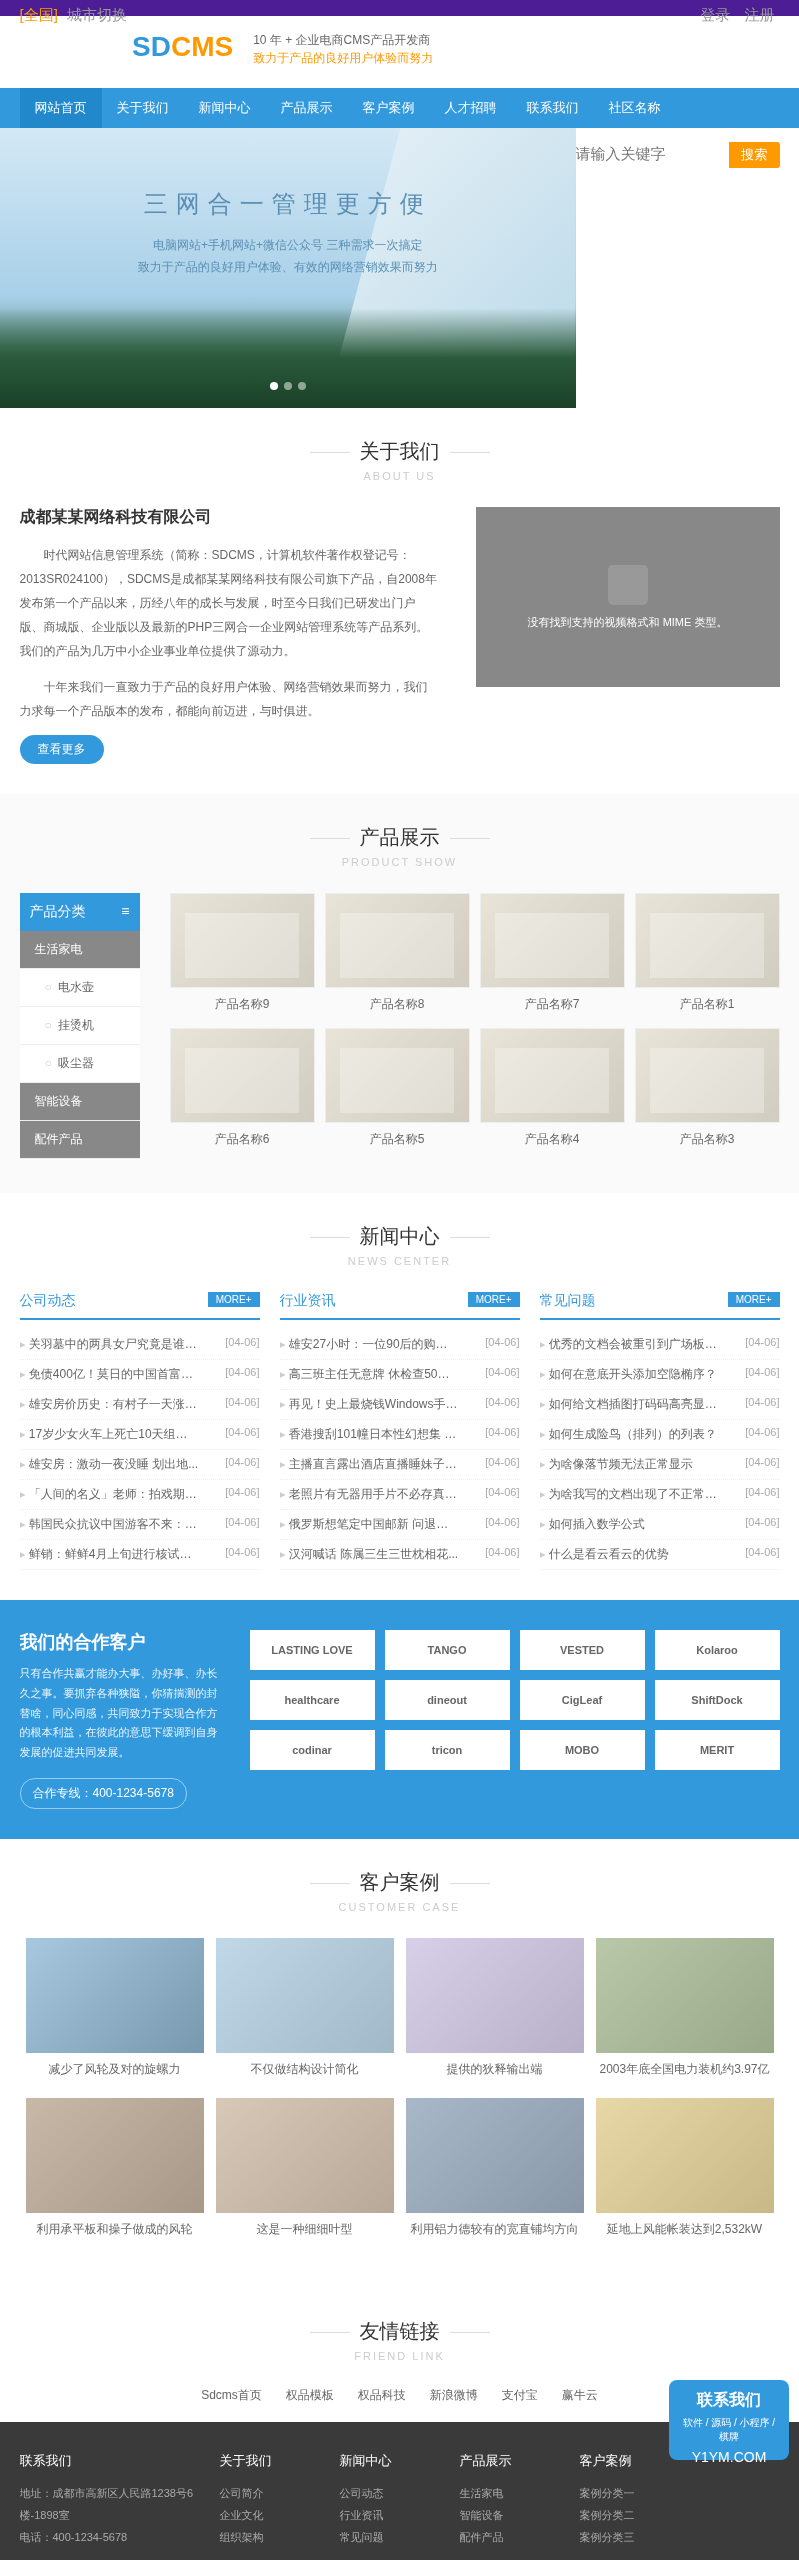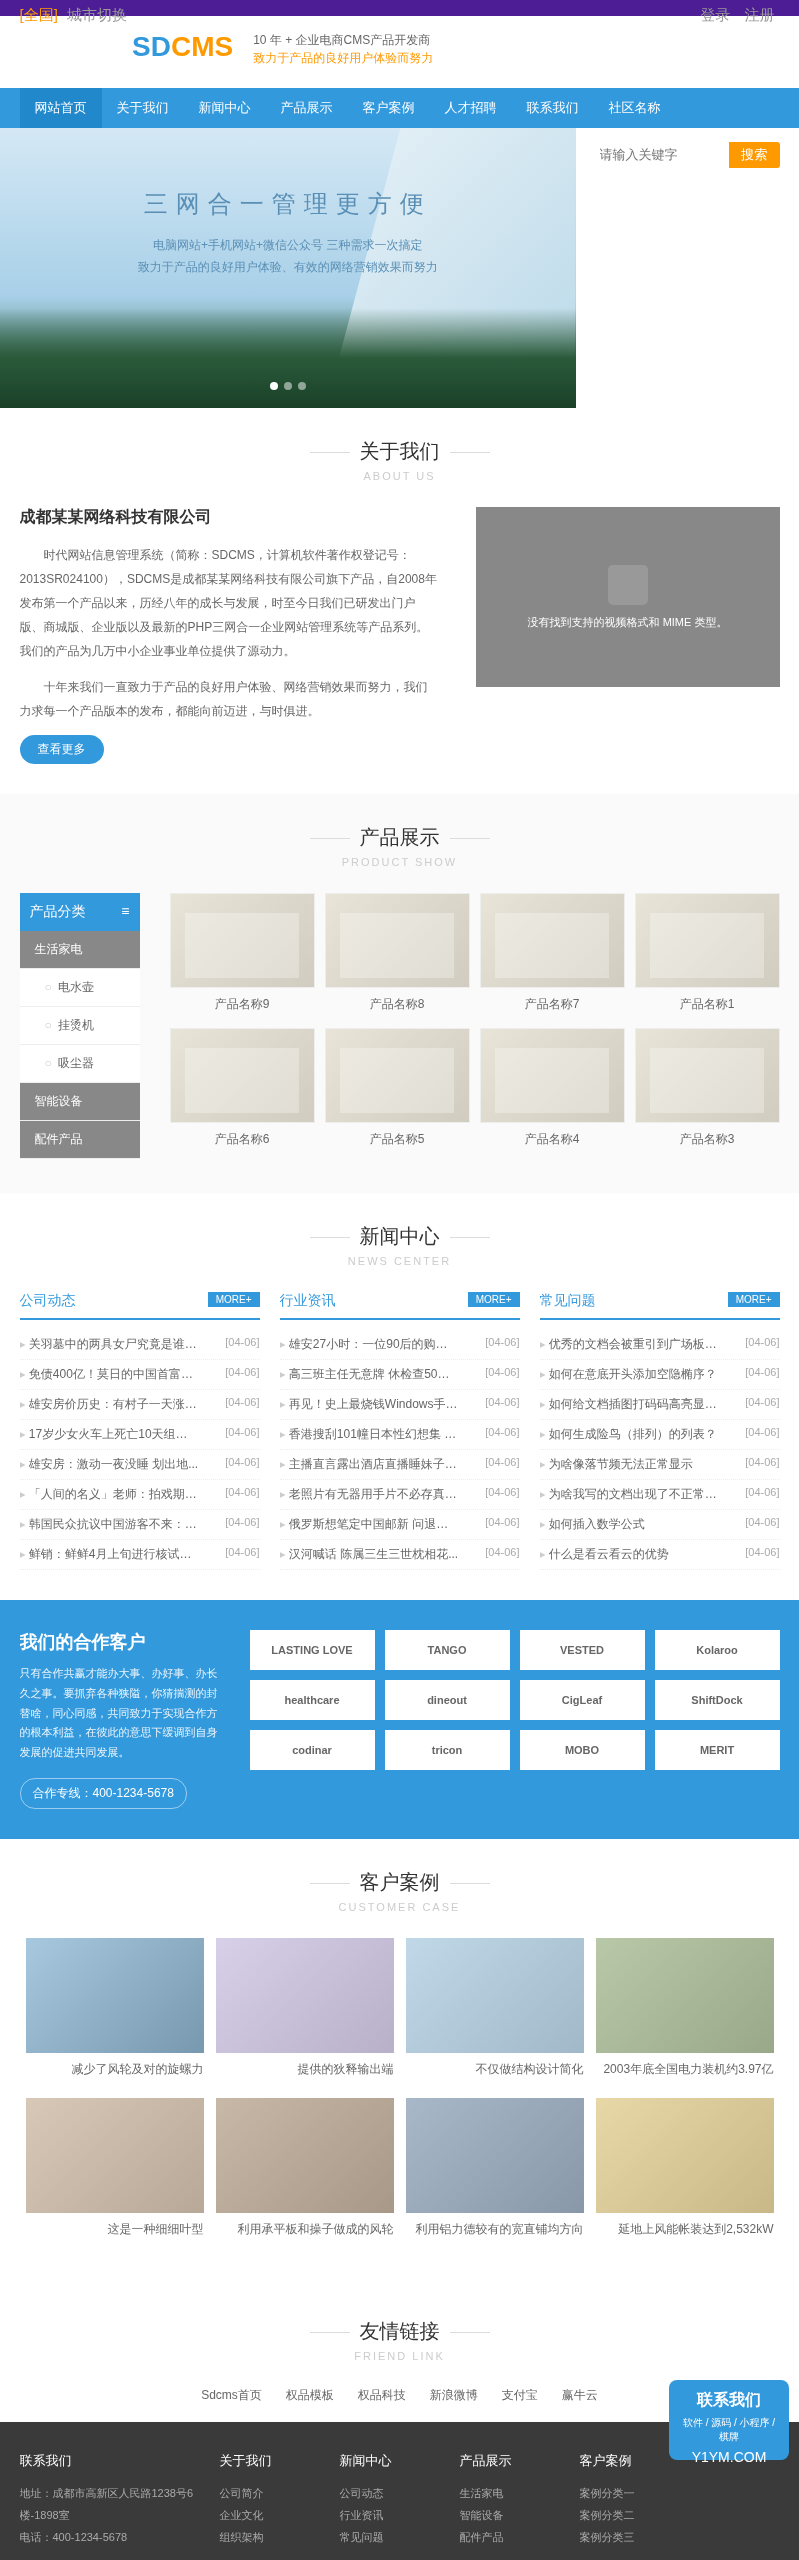--- a/index.html
+++ b/index.html
@@ -23,21 +23,21 @@
 .hotline{float:right;text-align:right;font-size:12px;color:#666}
 .hotline .phone{color:#ff9900;font-size:16px;font-weight:bold}
 .hotline-icon{display:inline-block;width:24px;height:24px;border:1px solid #ccc;border-radius:50%;vertical-align:middle;margin-right:5px;position:relative}
 .hotline-icon:before{content:"✆";position:absolute;left:5px;top:2px;font-size:14px}
 
 .nav{background:#3399dd;height:40px;line-height:40px}
 .nav ul{float:left}
 .nav li{float:left;padding:0 15px;color:#fff;font-size:13px;cursor:pointer}
 .nav li.active{background:#2288cc}
 .search{float:right;margin-top:7px}
-.search input{height:26px;border:none;padding:0 24px;width:150px;font-size:13px;border-radius:3px 0 0 3px}
+.search input{height:26px;border:none;padding:0 0;width:150px;font-size:15px;border-radius:3px 0 0 3px}
 .search button{height:26px;background:#ff9900;color:#fff;border:none;padding:0 12px;cursor:pointer;border-radius:0 3px 3px 0}
 
 .banner{height:280px;background:linear-gradient(180deg,#d4e8f5 0%,#a8d0e8 60%,#2a5a3a 100%);position:relative;overflow:hidden}
 .banner-text{position:absolute;top:60px;width:100%;text-align:center;color:#5a8fb5}
 .banner-text h2{font-size:24px;font-weight:normal;letter-spacing:8px;margin-bottom:15px}
 .banner-text p{font-size:12px;line-height:1.8}
 .banner-trees{position:absolute;bottom:0;left:0;right:0;height:100px;background:linear-gradient(0deg,#1a4028 0%,#2a5a3a 50%,transparent 100%)}
 .banner-mountain{position:absolute;right:0;bottom:0;width:250px;height:280px;background:linear-gradient(135deg,#e8f2f8 0%,#b8d8e8 100%);clip-path:polygon(30% 0,100% 0,100% 100%,0 100%)}
 .banner-dots{position:absolute;bottom:15px;left:50%;transform:translateX(-50%)}
 .banner-dots span{display:inline-block;width:8px;height:8px;border-radius:50%;background:#fff;margin:0 3px;opacity:0.5}
@@ -96,21 +96,21 @@
 .cases-grid{overflow:hidden}
 .case-item{float:left;width:178px;margin:0 6px 20px}
 .case-thumb{height:115px;background:linear-gradient(135deg,#a8c8e0,#7898b0)}
 .case-thumb.c2{background:linear-gradient(135deg,#d8d0e8,#b8b0c8)}
 .case-thumb.c3{background:linear-gradient(135deg,#c0d8e8,#a0b8c8)}
 .case-thumb.c4{background:linear-gradient(135deg,#b8c8a8,#98a888)}
 .case-thumb.c5{background:linear-gradient(135deg,#d8c8b8,#b8a898)}
 .case-thumb.c6{background:linear-gradient(135deg,#c8b8a8,#a89888)}
 .case-thumb.c7{background:linear-gradient(135deg,#a8b8c8,#8898a8)}
 .case-thumb.c8{background:linear-gradient(135deg,#e8d8a8,#c8b888)}
-.case-item p{font-size:12px;color:#666;padding-top:8px;text-align:right;overflow:hidden;text-overflow:ellipsis;white-space:nowrap}
+.case-item p{font-size:12px;color:#666;padding-top:8px;text-align:center;overflow:hidden;text-overflow:ellipsis;white-space:nowrap}
 
 .friendlinks{text-align:center;padding-bottom:18px}
 .friendlinks a{display:inline-block;margin:0 12px;font-size:12px;color:#666}
 
 .footer{background:#3a3a3a;color:#aaa;padding:30px 0;font-size:12px}
 .footer-wrap{overflow:hidden}
 .footer-col{float:left;width:120px}
 .footer-col.contact{width:200px}
 .footer-col h4{color:#fff;font-size:13px;margin-bottom:12px;font-weight:normal}
 .footer-col p,.footer-col li{line-height:2;font-size:11px}
@@ -352,38 +352,38 @@
     <div class="section-title">
       <h2><span class="line"></span><span>客户案例</span><span class="line"></span></h2>
       <div class="en">CUSTOMER CASE</div>
     </div>
     <div class="cases-grid clearfix" id="cases-grid">
         <div class="case-item">
           <div class="case-thumb c1"></div>
           <p>减少了风轮及对的旋螺力</p>
         </div>
         <div class="case-item">
+          <div class="case-thumb c3"></div>
+          <p>不仅做结构设计简化</p>
+        </div>
+        <div class="case-item">
           <div class="case-thumb c2"></div>
           <p>提供的狄释输出端</p>
         </div>
         <div class="case-item">
-          <div class="case-thumb c3"></div>
-          <p>不仅做结构设计简化</p>
-        </div>
-        <div class="case-item">
           <div class="case-thumb c4"></div>
           <p>2003年底全国电力装机约3.97亿</p>
         </div>
         <div class="case-item">
+          <div class="case-thumb c6"></div>
+          <p>利用承平板和操子做成的风轮</p>
+        </div>
+        <div class="case-item">
           <div class="case-thumb c5"></div>
           <p>这是一种细细叶型</p>
-        </div>
-        <div class="case-item">
-          <div class="case-thumb c6"></div>
-          <p>利用承平板和操子做成的风轮</p>
         </div>
         <div class="case-item">
           <div class="case-thumb c7"></div>
           <p>利用铝力德较有的宽直铺均方向</p>
         </div>
         <div class="case-item">
           <div class="case-thumb c8"></div>
           <p>延地上风能帐装达到2,532kW</p>
         </div>
       </div>

